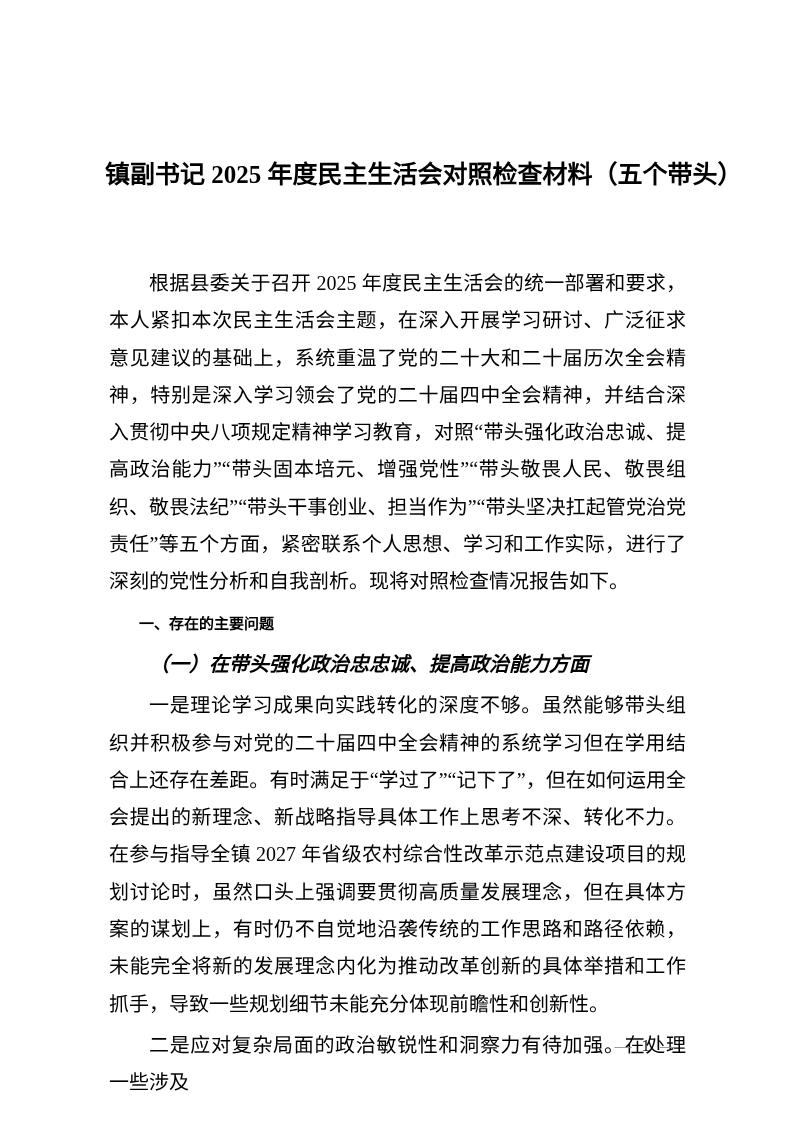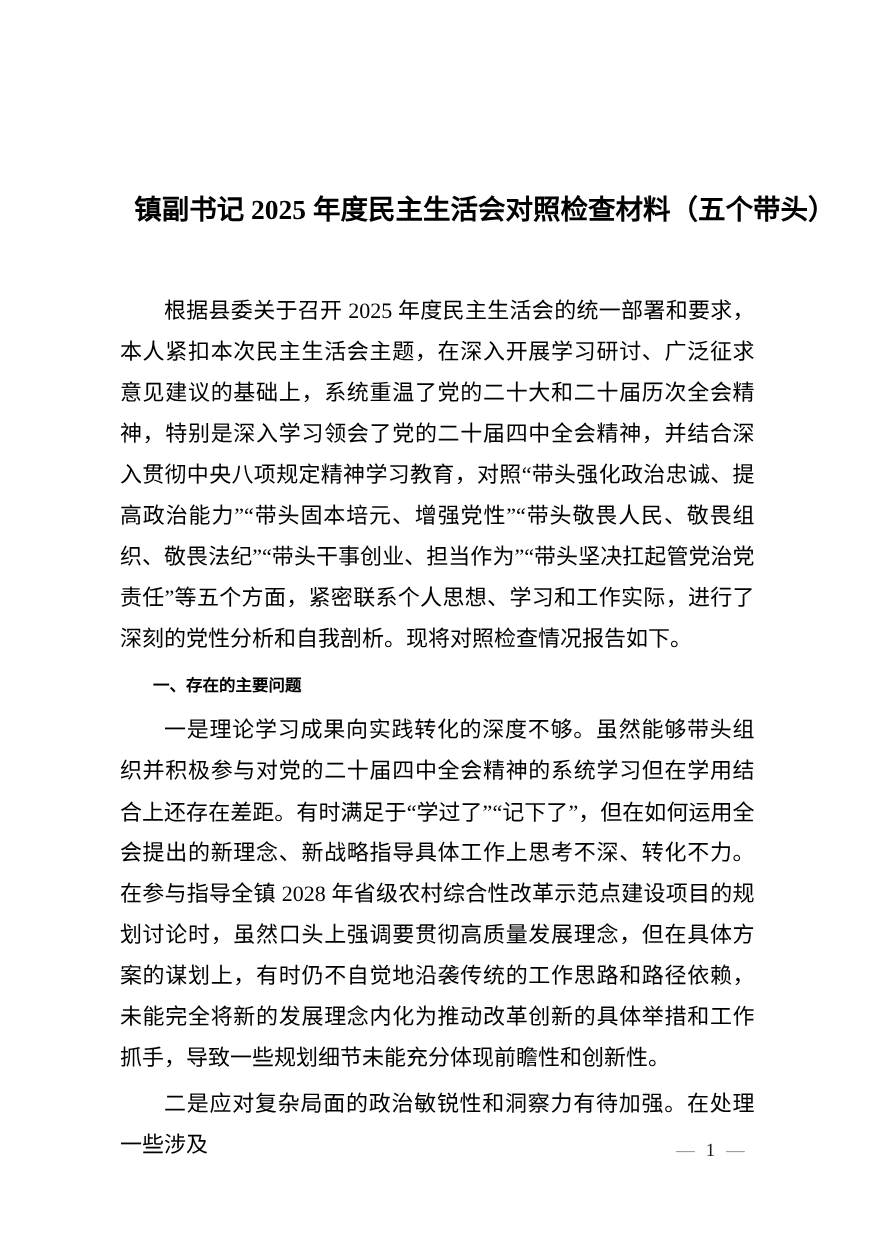--- a/index.html
+++ b/index.html
@@ -14,21 +14,21 @@
     background: #ffffff;
     color: #000000;
     font-family: "Liberation Serif", "DejaVu Serif", serif;
     overflow: hidden;
   }
   .doc-title {
     position: absolute;
     top: 158px;
     left: 105px;
     width: 585px;
-    margin: 17px;
+    margin: 0;
     font-size: 25px;
     line-height: 34px;
     font-weight: bold;
     text-align: center;
     font-family: "Liberation Serif", "DejaVu Serif", serif;
     white-space: nowrap;
   }
   .content {
     position: absolute;
     top: 261px;
@@ -81,21 +81,22 @@
 </head>
 <body>
 
 <div class="page">
 
   <h1 class="doc-title">镇副书记 2025 年度民主生活会对照检查材料（五个带头）</h1>
 
   <div class="content">
     <p class="body-para">根据县委关于召开 2025 年度民主生活会的统一部署和要求，本人紧扣本次民主生活会主题，在深入开展学习研讨、广泛征求意见建议的基础上，系统重温了党的二十大和二十届历次全会精神，特别是深入学习领会了党的二十届四中全会精神，并结合深入贯彻中央八项规定精神学习教育，对照“带头强化政治忠诚、提高政治能力”“带头固本培元、增强党性”“带头敬畏人民、敬畏组织、敬畏法纪”“带头干事创业、担当作为”“带头坚决扛起管党治党责任”等五个方面，紧密联系个人思想、学习和工作实际，进行了深刻的党性分析和自我剖析。现将对照检查情况报告如下。</p>
     <p class="heading-1">一、存在的主要问题</p>
-    <p class="body-para">一是理论学习成果向实践转化的深度不够。虽然能够带头组织并积极参与对党的二十届四中全会精神的系统学习但在学用结合上还存在差距。有时满足于“学过了”“记下了”，但在如何运用全会提出的新理念、新战略指导具体工作上思考不深、转化不力。在参与指导全镇 2028 年省级农村综合性改革示范点建设项目的规划讨论时，虽然口头上强调要贯彻高质量发展理念，但在具体方案的谋划上，有时仍不自觉地沿袭传统的工作思路和路径依赖，未能完全将新的发展理念内化为推动改革创新的具体举措和工作抓手，导致一些规划细节未能充分体现前瞻性和创新性。</p>
+    <p class="heading-2">（一）在带头强化政治忠忠诚、提高政治能力方面</p>
+    <p class="body-para">一是理论学习成果向实践转化的深度不够。虽然能够带头组织并积极参与对党的二十届四中全会精神的系统学习但在学用结合上还存在差距。有时满足于“学过了”“记下了”，但在如何运用全会提出的新理念、新战略指导具体工作上思考不深、转化不力。在参与指导全镇 2027 年省级农村综合性改革示范点建设项目的规划讨论时，虽然口头上强调要贯彻高质量发展理念，但在具体方案的谋划上，有时仍不自觉地沿袭传统的工作思路和路径依赖，未能完全将新的发展理念内化为推动改革创新的具体举措和工作抓手，导致一些规划细节未能充分体现前瞻性和创新性。</p>
     <p class="body-para">二是应对复杂局面的政治敏锐性和洞察力有待加强。在处理一些涉及</p>
   </div>
 
   <div class="footer">
     <span class="dash">—</span><span class="page-num">1</span><span class="dash">—</span>
   </div>
 
 </div>
 
 </body></html>

